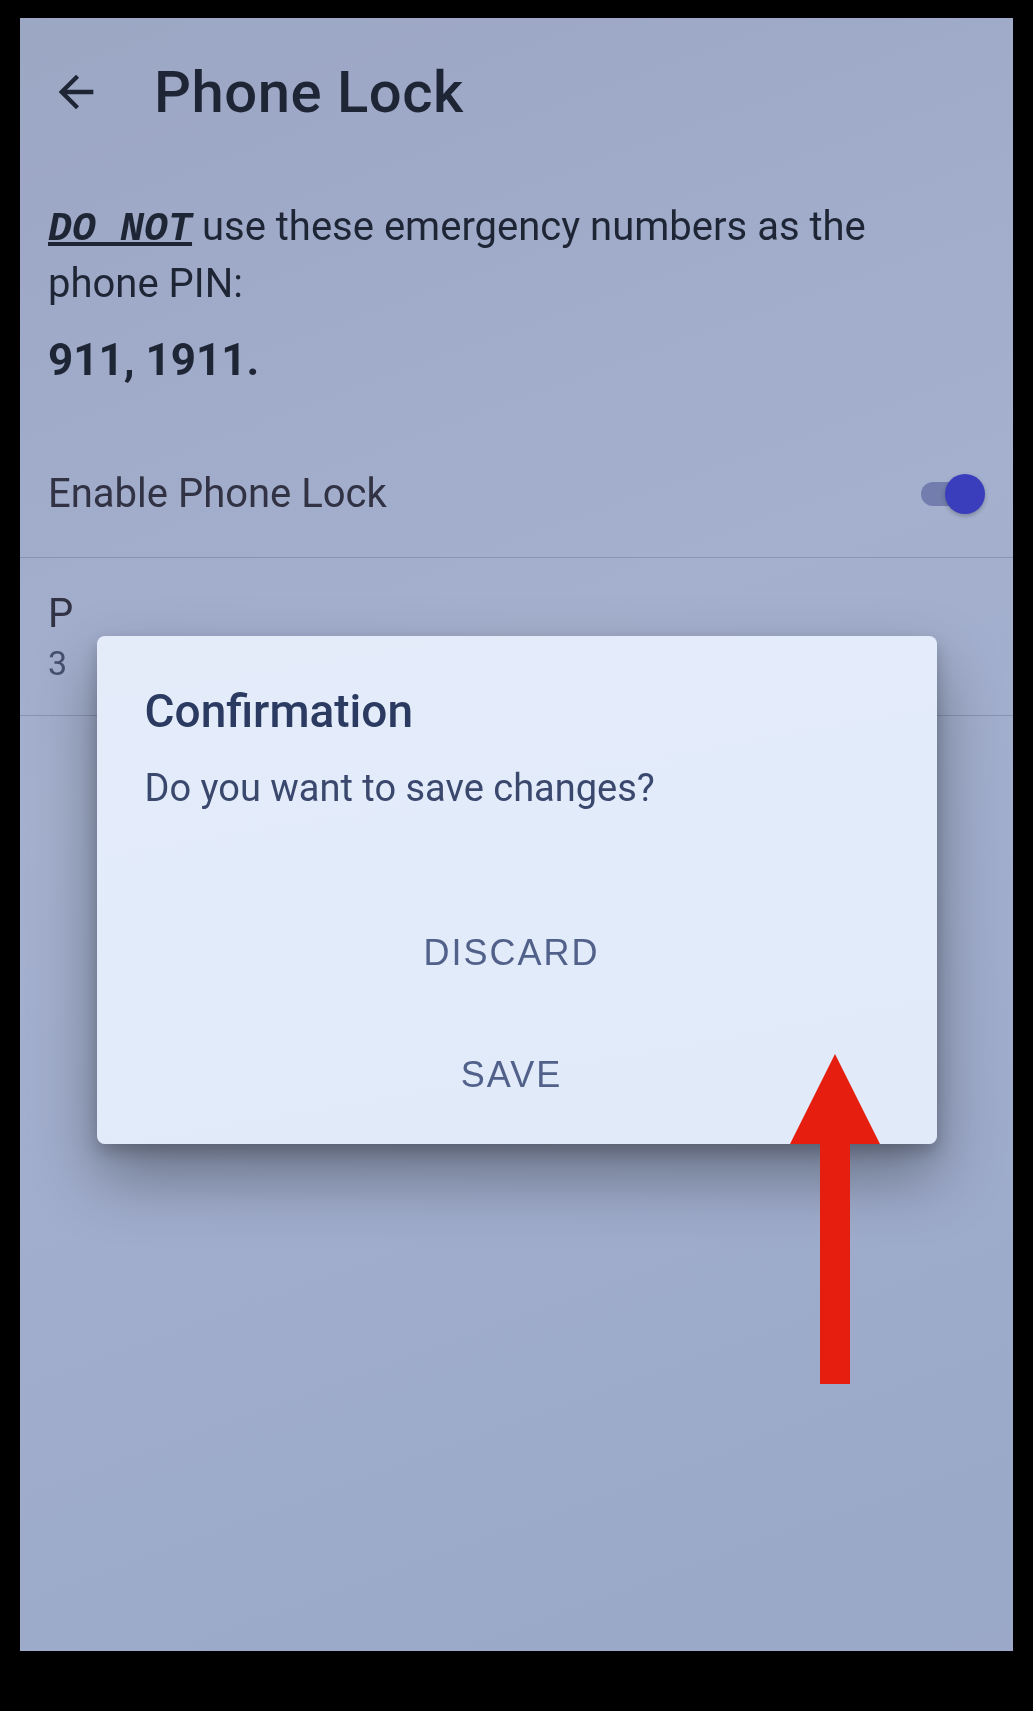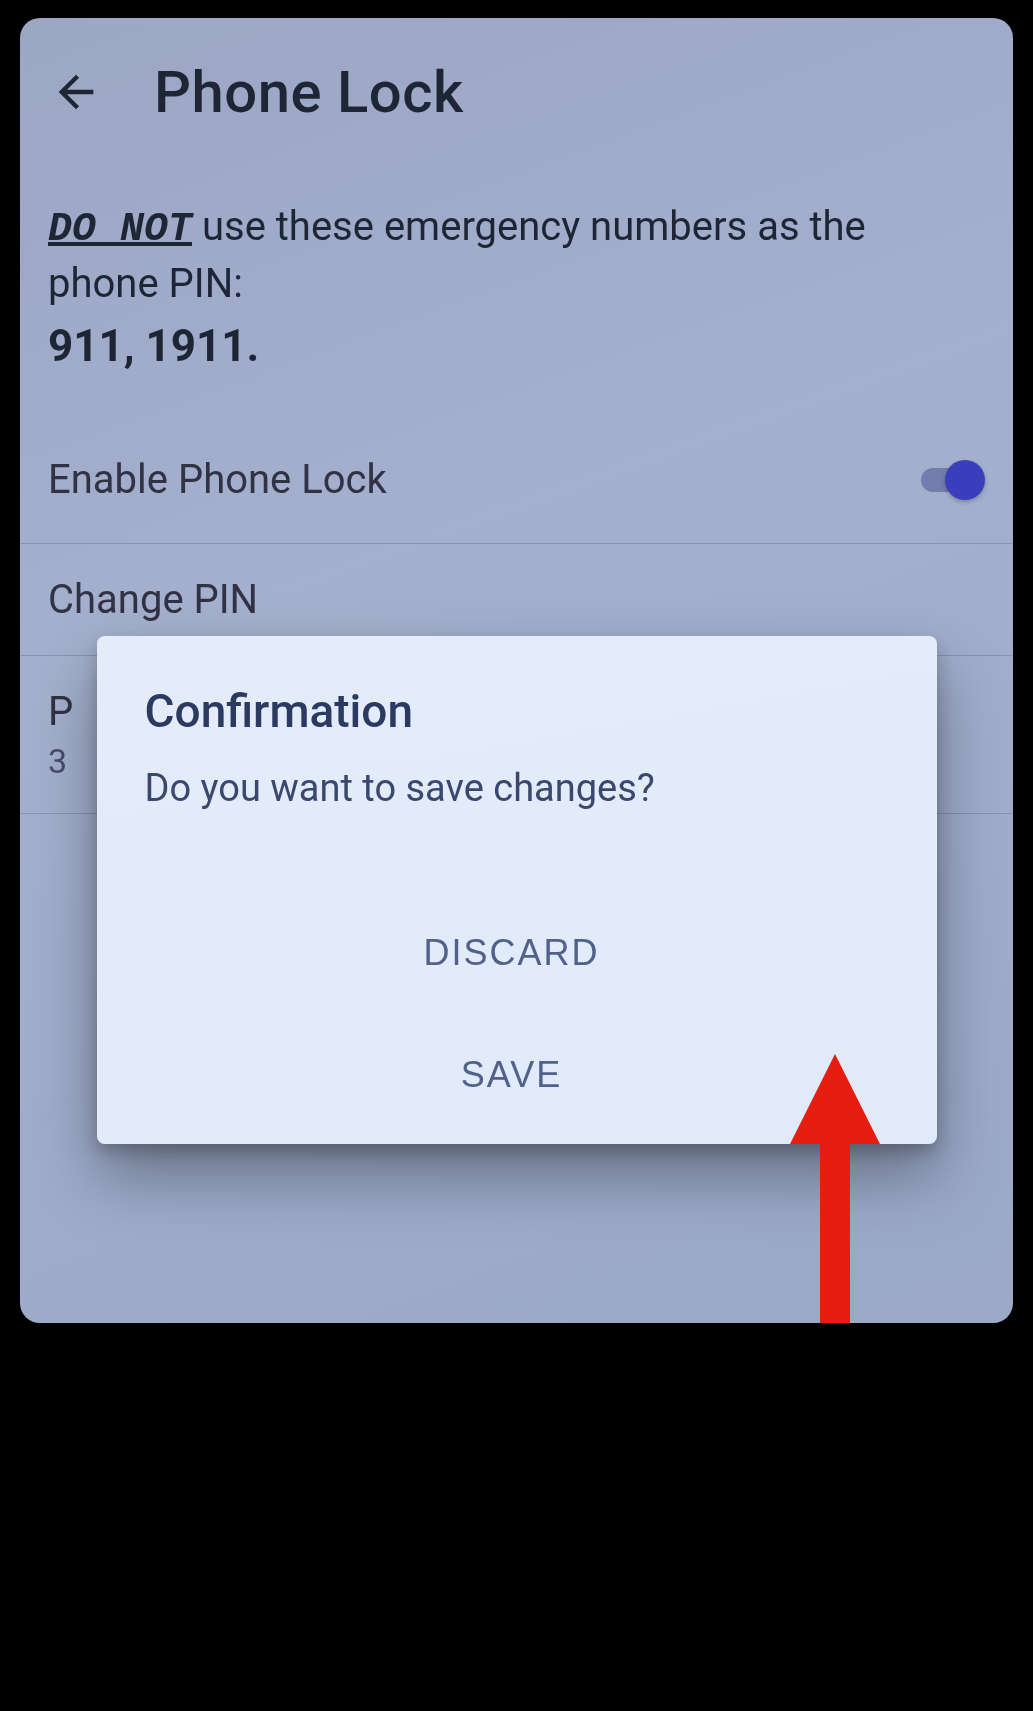--- a/index.html
+++ b/index.html
@@ -9,24 +9,23 @@
       background: #000;
       font-family: -apple-system, BlinkMacSystemFont, 'Segoe UI', Roboto, sans-serif;
       position: relative;
       overflow: hidden;
     }
     .screen {
       position: absolute;
       top: 18px;
       left: 20px;
       width: 993px;
-      height: 1305px;
+      height: 1633px;
       background: linear-gradient(160deg, #a8b2d0 0%, #b0bcda 40%, #a6b4d4 100%);
       overflow: hidden;
-      border-radius: 20px;
     }
     .appbar {
       display: flex;
       align-items: center;
       padding: 40px 28px 44px 28px;
       gap: 50px;
     }
     .back-arrow {
       width: 56px;
       height: 56px;
@@ -49,21 +48,21 @@
     }
     .warning .donot {
       font-weight: 700;
       font-style: italic;
       text-decoration: underline;
       font-family: Liberation Mono, monospace;
     }
     .warning .nums {
       font-weight: 700;
       display: block;
-      margin-top: 6px;
+      margin-top: 20px;
       font-size: 44px;
     }
     .list-row {
       display: flex;
       align-items: center;
       justify-content: space-between;
       padding: 40px 28px;
       border-top: 1px solid rgba(60,70,100,0.25);
       border-bottom: 1px solid rgba(60,70,100,0.25);
     }
@@ -179,23 +178,20 @@
   </div>
 
   <div class="list-row first-row">
     <div class="row-label">Enable Phone Lock</div>
     <div class="toggle">
       <div class="track"></div>
       <div class="thumb"></div>
     </div>
   </div>
 
-  <div class="row-simple">
-    <div class="row-label">Change PIN</div>
-  </div>
 
   <div class="row-simple">
     <div class="row-label">P</div>
     <div class="row-sub">3</div>
   </div>
 
   <div class="scrim">
     <div class="dialog">
       <div class="dialog-title">Confirmation</div>
       <div class="dialog-msg">Do you want to save changes?</div>

